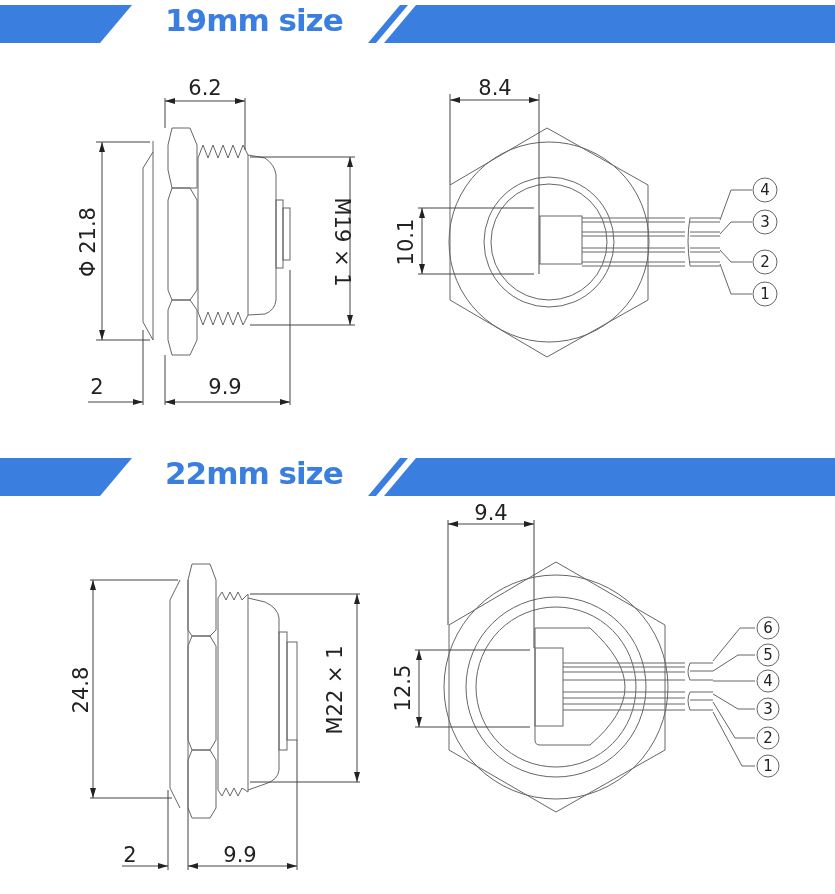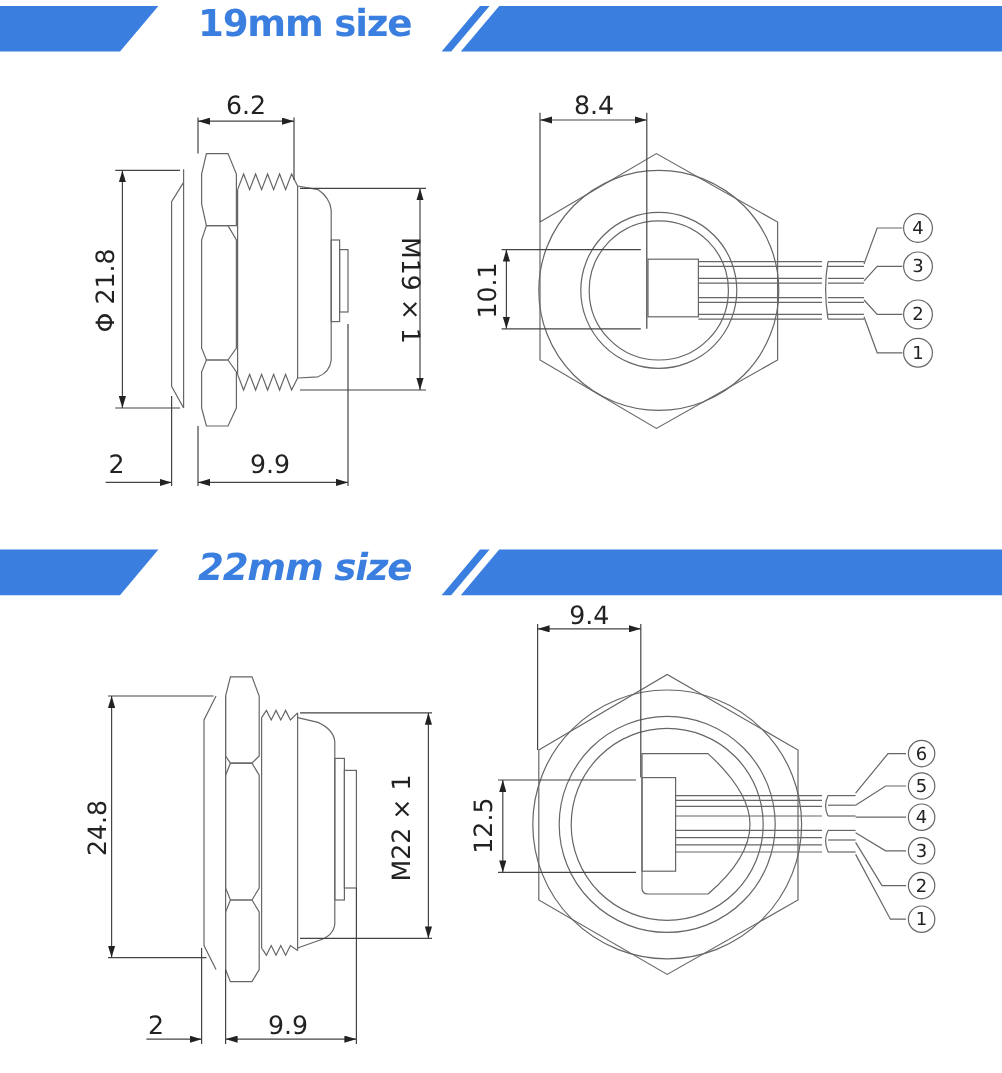--- a/index.html
+++ b/index.html
@@ -113,21 +113,21 @@
     <line x1="422" y1="208" x2="422" y2="274" marker-start="url(#arrs)" marker-end="url(#arr)"></line>
   </g>
   <text class="dim" x="495" y="95" text-anchor="middle">8.4</text>
   <text class="dim" x="413" y="242" text-anchor="middle" transform="rotate(-90 413 242)">10.1</text>
   <text class="callout" x="765" y="195" text-anchor="middle">4</text>
   <text class="callout" x="765" y="227" text-anchor="middle">3</text>
   <text class="callout" x="765" y="267" text-anchor="middle">2</text>
   <text class="callout" x="765" y="299" text-anchor="middle">1</text>
 </svg>
 
-<div class="banner" style="top:453px;font-style:italic;">
+<div class="banner" style="top:453px;">
   <svg width="835" height="45">
     <polygon points="0,5 132,5 100,43 0,43" fill="#3a7fe0"></polygon>
     <polygon points="368,43 400,5 408,5 376,43" fill="#3a7fe0"></polygon>
     <polygon points="384,43 416,5 835,5 835,43" fill="#3a7fe0"></polygon>
   </svg>
   <div class="banner-title">22mm size</div>
 </div>
 
 <svg class="drawing" width="835" height="396" style="top:498px;" viewBox="0 498 835 396">
   <defs>

